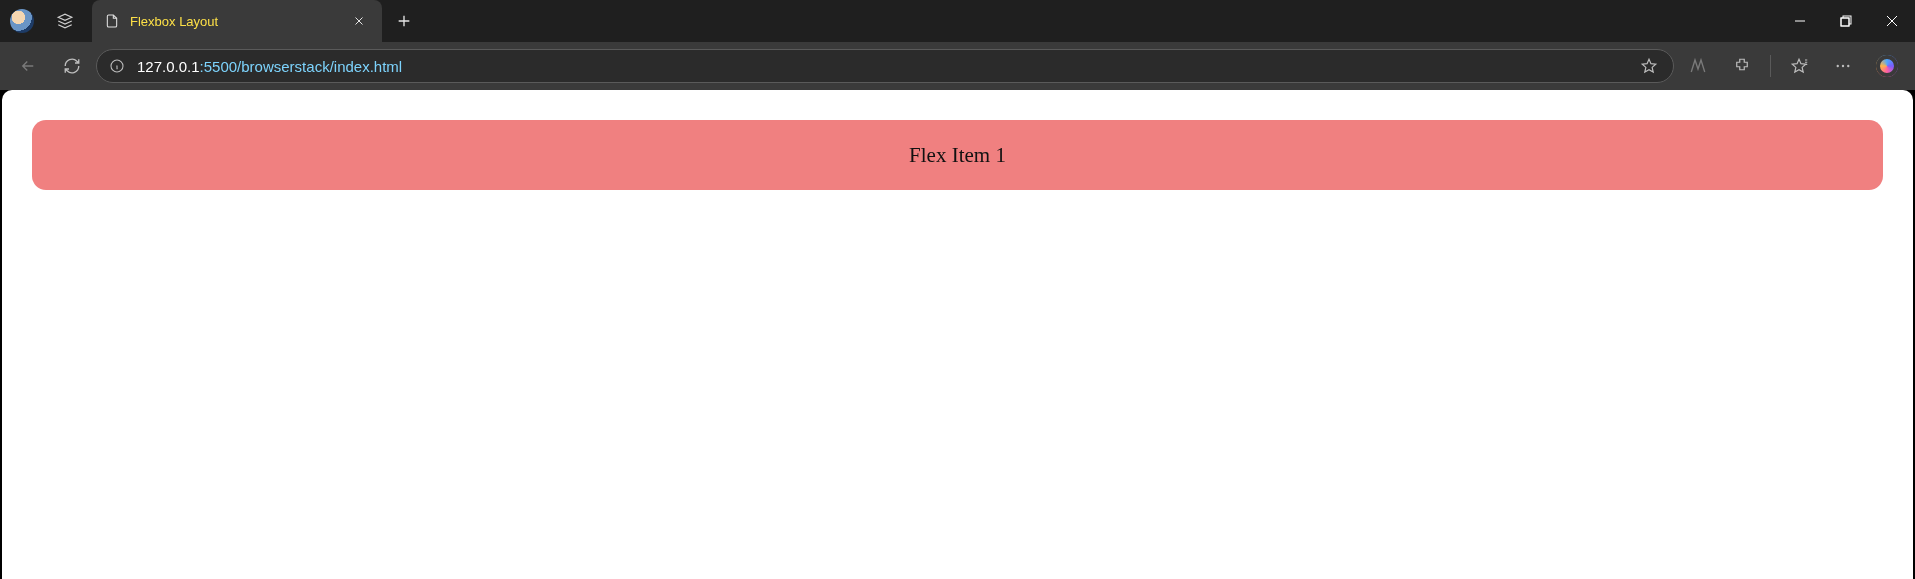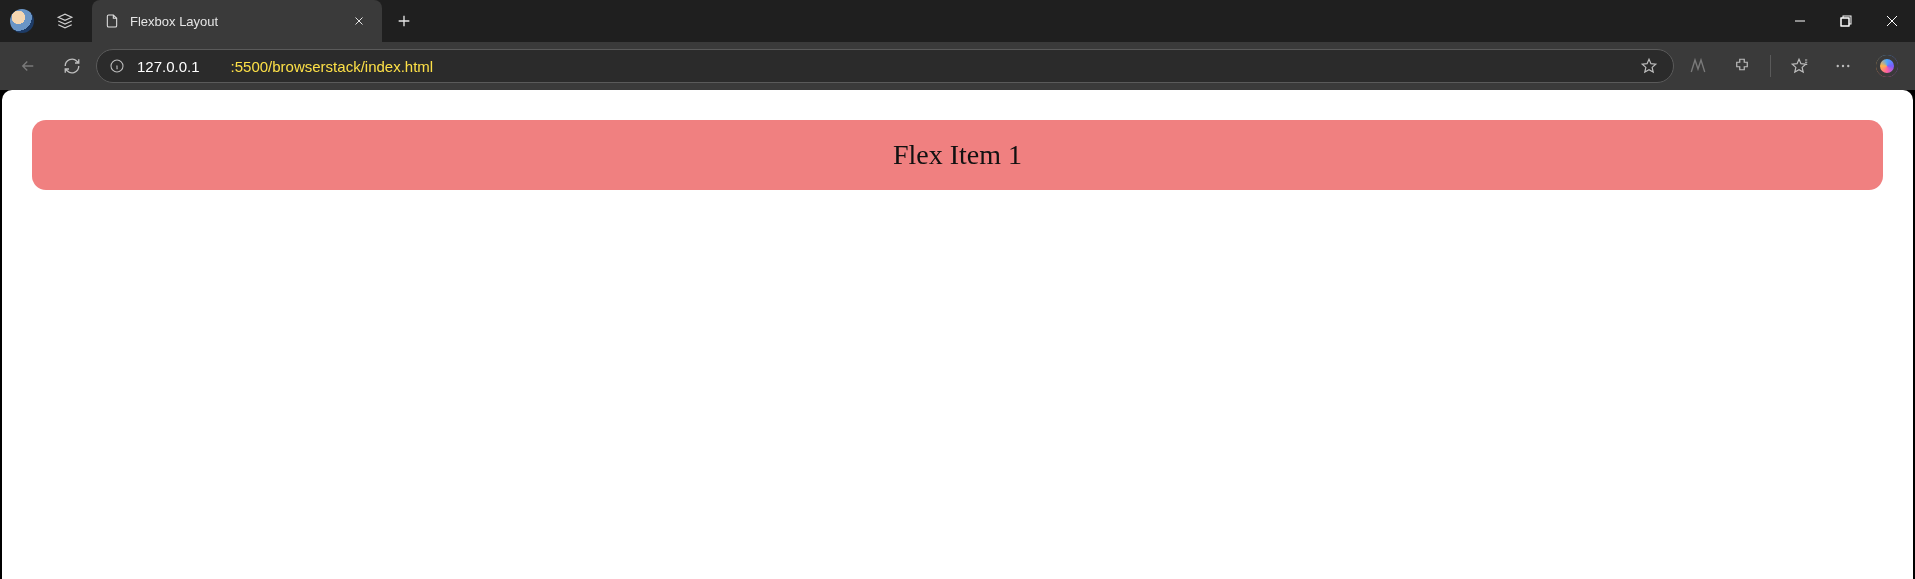--- a/index.html
+++ b/index.html
@@ -28,21 +28,21 @@
       display: flex; align-items: center;
       background: #3a3a3a;
       border-radius: 8px 8px 0 0;
       margin-left: 8px;
       padding: 0 10px 0 12px;
       gap: 10px;
       min-width: 290px;
       height: 42px;
     }
     .tab .page-icon { color:#e0e0e0; display:flex; }
-    .tab-title { font-size: 13px; color: #e5e5e5; flex:1; }
+    .tab-title { font-size: 13px; color: #fde047; flex:1; }
     .tab-close {
       width:26px; height:26px; border-radius:4px;
       display:flex; align-items:center; justify-content:center;
       color:#e6e6e6;
     }
     .new-tab {
       width:36px; height:42px; display:flex; align-items:center; justify-content:center;
       color:#e6e6e6; margin-left:4px;
     }
     .title-spacer { flex:1; }
@@ -76,21 +76,21 @@
       padding: 0 10px;
       gap: 10px;
       color:#e8e8e8;
     }
     .addr-info {
       width:20px; height:20px; display:flex; align-items:center; justify-content:center;
       color:#bdbdbd;
     }
     .addr-text { font-size: 15px; display:flex; align-items:center; white-space:nowrap; }
     .addr-host { color:#ffffff; }
-    .addr-path { color:#fde047;margin-left:31px; }
+    .addr-path { color:#7dd3fc; }
     .addr-spacer { flex:1; }
     .divider {
       width:1px; height:22px; background:#5a5a5a; margin:0 4px;
     }
     .copilot-icon {
       width:22px; height:22px; border-radius:50%;
       background: conic-gradient(#4aa8ff, #7a5cff, #ff5fa2, #ffb347, #4aa8ff);
       box-shadow: inset 0 0 0 4px #3a3a3a;
     }
 
@@ -108,21 +108,21 @@
       gap: 28px;
       justify-content: space-between;
     }
     .flex-item {
       flex:1;
       background: #f08080;
       border-radius: 14px;
       height: 70px;
       display:flex; align-items:center; justify-content:center;
       font-family: "Times New Roman", Times, serif;
-      font-size: 28px;
+      font-size: 21px;
       color:#111;
     }
 
     svg { display:block; }
   </style>
 </head>
 <body>
 
 <div class="title-bar">
   <div class="title-left">

